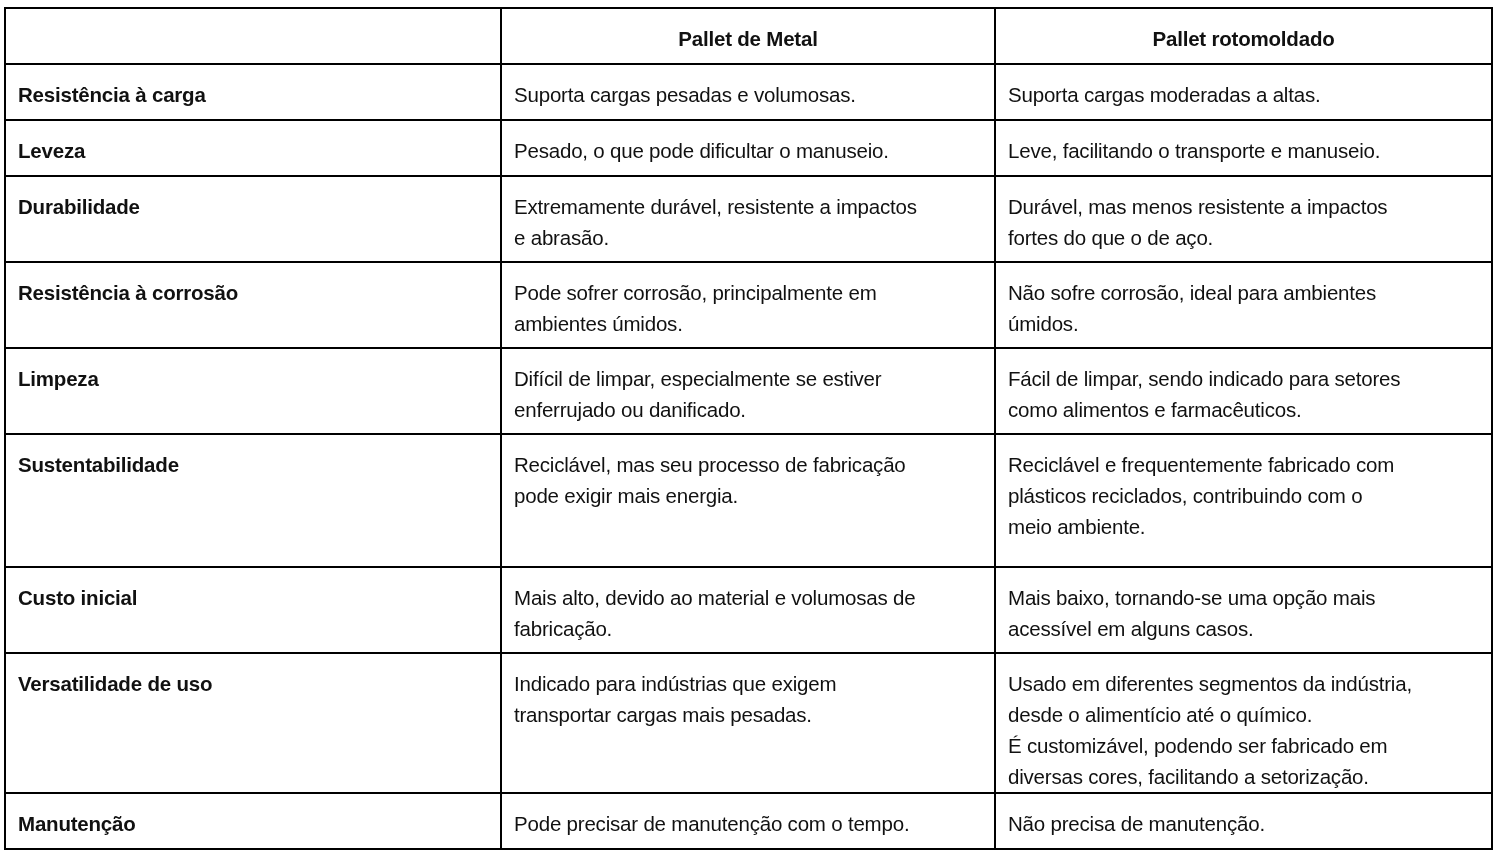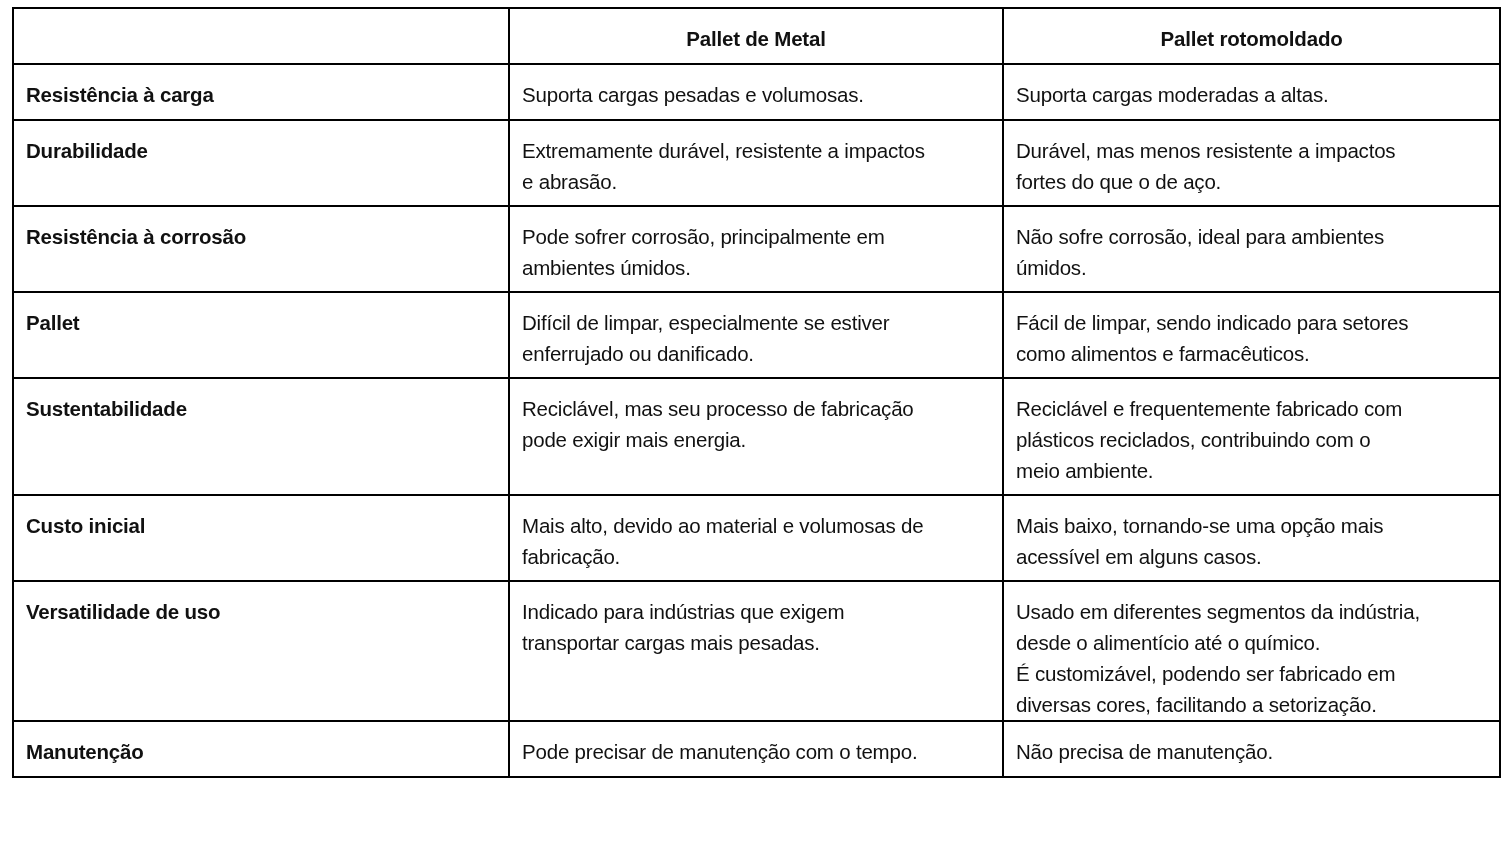--- a/index.html
+++ b/index.html
@@ -1,17 +1,17 @@
 <!DOCTYPE html>
 <html><head>
   <meta charset="utf-8">
   <style>
     html, body { margin: 0; padding: 0; background: #ffffff; }
     body { width: 1502px; height: 852px; overflow: hidden; position: relative; }
-    .tbl-wrap { position: absolute; left: 12px; top: 7px; }
+    .tbl-wrap { position: absolute; left: 4px; top: 7px; }
     table.cmp {
       border-collapse: collapse;
       table-layout: fixed;
       width: 1487px;
       font-family: "Liberation Sans", sans-serif;
       font-size: 20.5px;
       color: #111111;
       letter-spacing: -0.2px;
     }
     table.cmp td, table.cmp th {
@@ -23,21 +23,21 @@
       white-space: pre-line;
       font-weight: normal;
     }
     table.cmp th.colhead { text-align: center; font-weight: bold; }
     table.cmp td.rowhead { font-weight: bold; margin-left: 17px; }
     col.c1 { width: 496px; }
     col.c2 { width: 494px; }
     col.c3 { width: 497px; }
     tr.h56 { height: 56px; }
     tr.h86 { height: 86px; }
-    tr.h117 { height: 117px; border-radius: 21px; }
+    tr.h117 { height: 133px; border-radius: 21px; }
     tr.h150 { height: 110px; }
   </style>
 </head>
 <body>
 
 <div class="tbl-wrap">
 <table class="cmp">
   <colgroup>
         <col class="c1">
         <col class="c2">
@@ -49,36 +49,41 @@
       <th class="colhead">Pallet de Metal</th>
       <th class="colhead">Pallet rotomoldado</th>
     </tr>
   </thead>
   <tbody>
     <tr class="h56">
       <td class="rowhead">Resistência à carga</td>
       <td>Suporta cargas pesadas e volumosas.</td>
       <td>Suporta cargas moderadas a altas.</td>
     </tr>
+    <tr class="h56">
+      <td class="rowhead">Leveza</td>
+      <td>Pesado, o que pode dificultar o manuseio.</td>
+      <td>Leve, facilitando o transporte e manuseio.</td>
+    </tr>
     <tr class="h86">
       <td class="rowhead">Durabilidade</td>
       <td>Extremamente durável, resistente a impactos
 e abrasão.</td>
       <td>Durável, mas menos resistente a impactos
 fortes do que o de aço.</td>
     </tr>
     <tr class="h86">
       <td class="rowhead">Resistência à corrosão</td>
       <td>Pode sofrer corrosão, principalmente em
 ambientes úmidos.</td>
       <td>Não sofre corrosão, ideal para ambientes
 úmidos.</td>
     </tr>
     <tr class="h86">
-      <td class="rowhead">Pallet</td>
+      <td class="rowhead">Limpeza</td>
       <td>Difícil de limpar, especialmente se estiver
 enferrujado ou danificado.</td>
       <td>Fácil de limpar, sendo indicado para setores
 como alimentos e farmacêuticos.</td>
     </tr>
     <tr class="h117">
       <td class="rowhead">Sustentabilidade</td>
       <td>Reciclável, mas seu processo de fabricação
 pode exigir mais energia.</td>
       <td>Reciclável e frequentemente fabricado com

